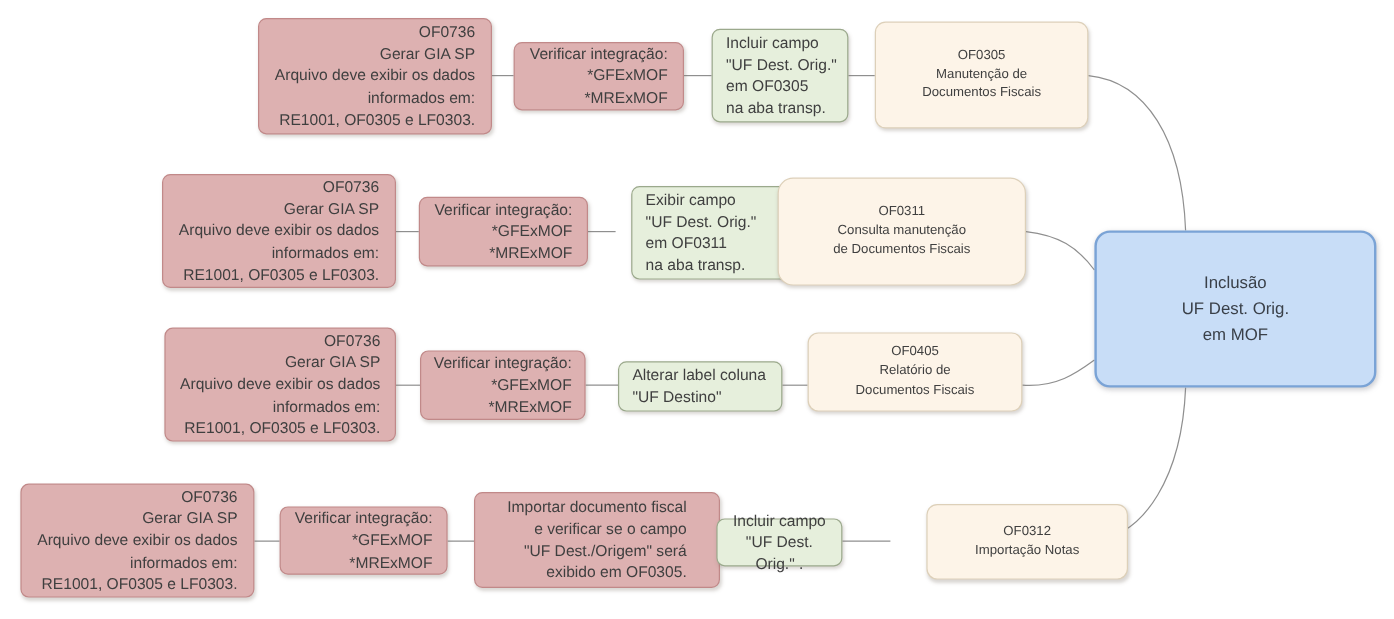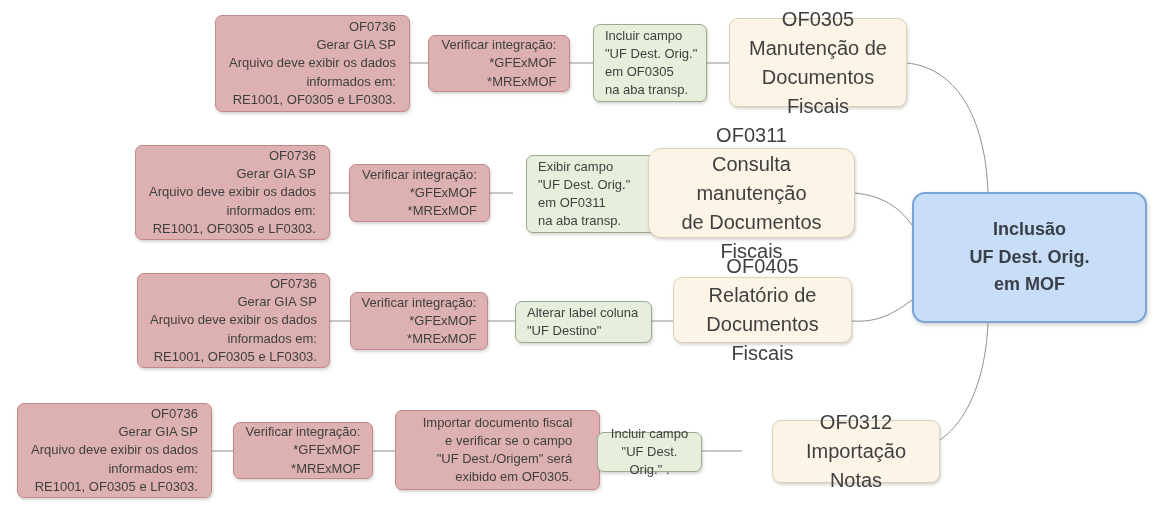--- a/index.html
+++ b/index.html
@@ -27,27 +27,27 @@
     color: var(--text, #3f3f3f);
     border-radius: 7px;
     padding: 1px 6px;
     box-shadow: 1px 2px 3px rgba(130,120,110,0.30);
   }
   .pink  { background: var(--pink-fill, #ddb1b1);  border: 1px solid var(--pink-border, #c18989); text-align: right; }
   .green { background: var(--green-fill, #e6efdc); border: 1px solid var(--green-border, #9ba98c); }
   .cream {
     background: var(--cream-fill, #fdf4e8);
     border: 1px solid var(--cream-border, #ddd0b9);
-    font-size: 20px; line-height: 1.45; border-radius: 9px;
+    font-size: 11px; line-height: 1.45; border-radius: 9px;
   }
   .align-left { text-align: left; justify-content: flex-start; padding-left: 11px; }
   .root-topic {
     background: var(--blue-fill, #c8ddf7);
     border: 2px solid var(--blue-border, #7aa3d6);
-    font-size: 18px; font-weight: bold; line-height: 1.55;
+    font-size: 14px; font-weight: normal; line-height: 1.55;
     color: var(--root-text, #3a4049);
     border-radius: 13px;
     box-shadow: 1px 2px 4px rgba(120,120,130,0.35);
   }
 </style>
 </head>
 <body>
 
 <div class="canvas">
 

